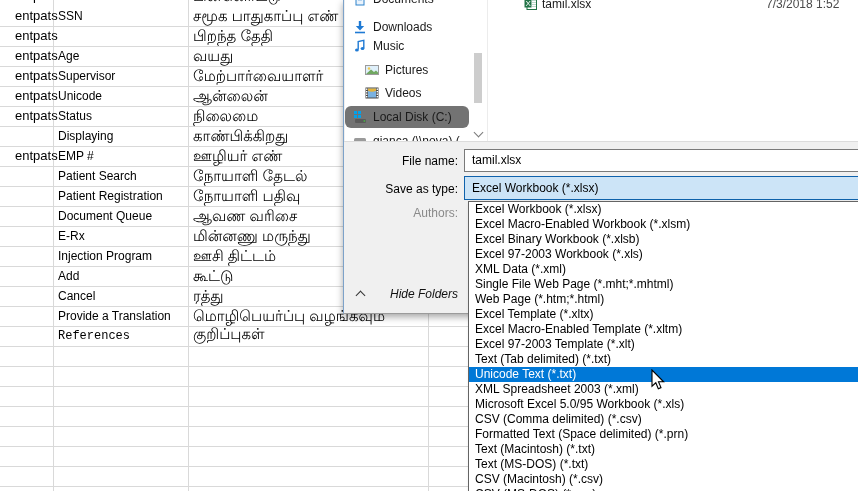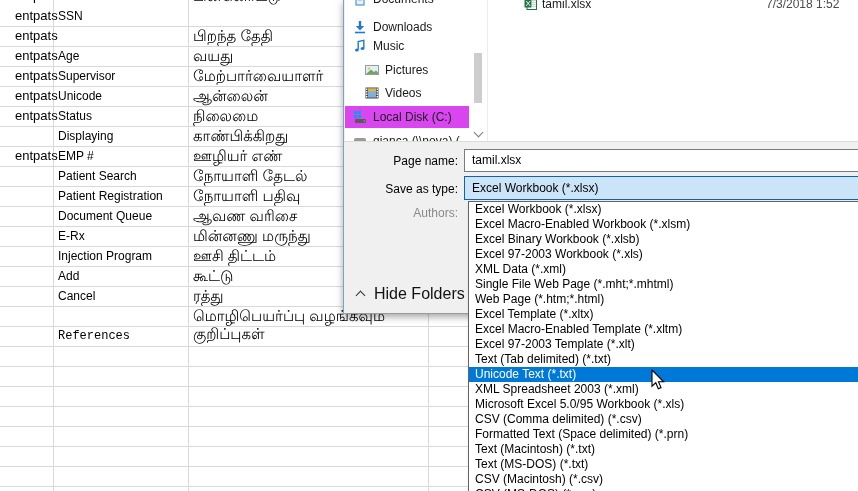--- a/index.html
+++ b/index.html
@@ -17,21 +17,21 @@
   .cell-term{position:absolute;left:58px;width:129px;line-height:20px;font-size:12px;color:#000;
              overflow:hidden;white-space:nowrap;}
   .cell-tamil{position:absolute;left:193px;line-height:20px;font-size:15px;color:#000;white-space:nowrap;}
 
   
   #dialog{position:absolute;left:343px;top:0;width:517px;height:313px;background:#f0f0f0;
           border-left:1px solid #7da2c9;border-bottom:1px solid #9b9b9b;
           box-shadow:0 3px 7px rgba(0,0,0,.35);z-index:10;}
   #navpane{position:absolute;left:1px;top:0;width:142px;height:141px;background:#fff;overflow:hidden;}
   .nav-item{position:absolute;left:0;width:124px;height:22px;display:flex;align-items:center;}
-  .nav-item.selected{background:#d946ef;}
+  .nav-item.selected{background:#737373;border-radius:6px;}
   .nav-icon{width:14px;height:14px;margin-left:8px;flex:0 0 14px;display:inline-block;}
   .nav-icon svg{display:block;}
   .nav-label{margin-left:6px;font-size:12px;color:#1a1a1a;white-space:nowrap;}
   #nav-scroll-thumb{position:absolute;left:129px;top:53px;width:8px;height:50px;background:#cdcdcd;}
   #nav-scroll-down{position:absolute;left:128px;top:124px;width:10px;height:12px;}
   .chev-down{display:inline-block;width:6px;height:6px;border-right:1.6px solid #7a7a7a;
              border-bottom:1.6px solid #7a7a7a;transform:rotate(45deg);margin:2px;}
   #navsep{position:absolute;left:143px;top:0;width:1px;height:141px;background:#ececec;}
 
   #filelist{position:absolute;left:144px;top:0;right:0;height:141px;background:#fff;overflow:hidden;}
@@ -44,21 +44,21 @@
 
   .fld-label{position:absolute;left:0;width:114px;text-align:right;font-size:12px;color:#000;}
   .fld-label.gray{color:#8a8a8a;}
   #filename-input{position:absolute;left:120px;right:-4px;top:149px;height:21px;background:#fff;
                   border:1px solid #7a7a7a;font-size:12px;line-height:21px;padding-left:7px;color:#000;}
   #savetype-combo{position:absolute;left:120px;right:-4px;top:176px;height:22px;background:#cce4f7;
                   border:1px solid #0f62ac;font-size:12px;line-height:22px;padding-left:7px;color:#000;}
   #hide-folders{position:absolute;left:11px;top:285px;height:18px;display:flex;align-items:center;cursor:default;}
   .chev-up{display:inline-block;width:6px;height:6px;border-top:1.6px solid #333;
            border-left:1.6px solid #333;transform:rotate(45deg);margin:2px 4px 0 2px;}
-  #hide-folders span.txt{font-size:16px;color:#111;margin-left:6px;}
+  #hide-folders span.txt{font-size:12px;color:#111;margin-left:22px;font-style:italic;}
 
   
   #dropdown{position:absolute;left:468px;top:201px;width:392px;height:310px;background:#fff;
             border:1px solid #646464;z-index:20;box-shadow:2px 2px 4px rgba(0,0,0,.2);}
   .dd-item{height:15px;line-height:15px;font-size:12px;color:#000;padding-left:6px;
            white-space:nowrap;overflow:hidden;}
   .dd-item.selected{background:#0078d7;color:#fff;}
 
   
   #cursor{position:absolute;left:651px;top:369px;z-index:40;}
@@ -73,20 +73,21 @@
     <div class="vline" style="left:428px"></div>
     <div id="sheet-rows">
         <div class="sheet-row" style="top: -14px;">
       <div class="cell-a">entpats</div>
       <div class="cell-term">Suffix</div>
       <div class="cell-tamil">பின்னொட்டு</div>
     </div>
         <div class="sheet-row" style="top: 6px;">
       <div class="cell-a">entpats</div>
       <div class="cell-term">SSN</div>
+      <div class="cell-tamil">சமூக பாதுகாப்பு எண்</div>
     </div>
         <div class="sheet-row" style="top: 26px;">
       <div class="cell-a">entpats</div>
       <div class="cell-tamil">பிறந்த தேதி</div>
     </div>
         <div class="sheet-row" style="top: 46px;">
       <div class="cell-a">entpats</div>
       <div class="cell-term">Age</div>
       <div class="cell-tamil">வயது</div>
     </div>
@@ -145,20 +146,21 @@
       <div class="cell-term">Add</div>
       <div class="cell-tamil">கூட்டு</div>
     </div>
         <div class="sheet-row" style="top: 286px;">
       <div class="cell-a"></div>
       <div class="cell-term">Cancel</div>
       <div class="cell-tamil">ரத்து</div>
     </div>
         <div class="sheet-row" style="top: 306px;">
       <div class="cell-a"></div>
+      <div class="cell-term">Provide a Translation</div>
       <div class="cell-tamil">மொழிபெயர்ப்பு வழங்கவும்</div>
     </div>
         <div class="sheet-row" style="top: 326px; font-family: Liberation Mono, monospace;">
       <div class="cell-a"></div>
       <div class="cell-term">References</div>
       <div class="cell-tamil">குறிப்புகள்</div>
     </div>
       </div>
   </div>
 
@@ -260,21 +262,21 @@
               <path d="M8 3.5h4M8 5.5h4M8 7.5h4M8 9.5h4" stroke="#a9d0bf" stroke-width="0.8"></path>
             </svg>
         </span>
         <span id="file-label">tamil.xlsx</span>
         <span id="file-date">7/3/2018 1:52</span>
       </div>
     </div>
 
     <div id="dlgsep"></div>
 
-    <div class="fld-label" style="top:154px">Page name:</div>
+    <div class="fld-label" style="top:154px">File name:</div>
     <div id="filename-input">tamil.xlsx</div>
 
     <div class="fld-label" style="top:182px">Save as type:</div>
     <div id="savetype-combo">Excel Workbook (*.xlsx)</div>
 
     <div class="fld-label gray" style="top:206px">Authors:</div>
 
     <div id="hide-folders">
       <span class="chev-up"></span>
       <span class="txt">Hide Folders</span>

